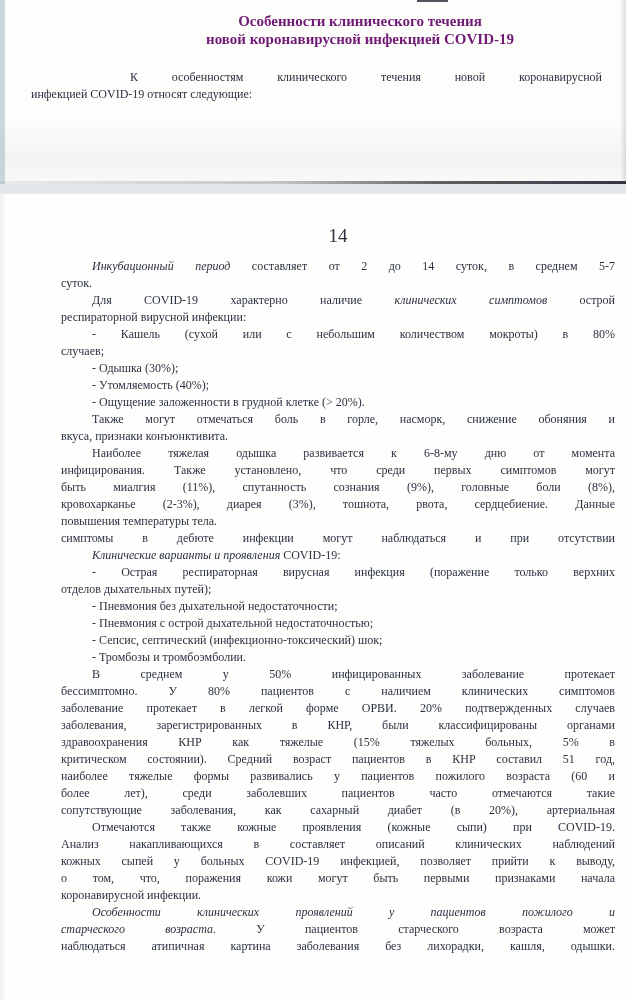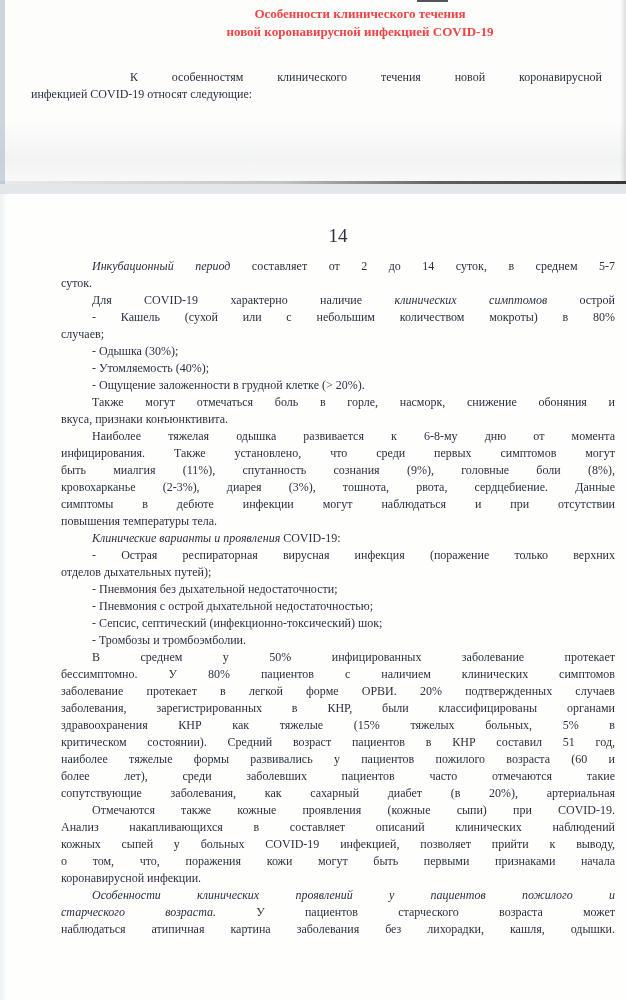--- a/index.html
+++ b/index.html
@@ -47,26 +47,26 @@
       rgba(90,96,102,0.35) 45%,
       rgba(55,60,66,0.80) 70%,
       #33373d 100%);
   }
   #top-artifact {
     position: absolute; left: 417px; top: 0;
     width: 31px; height: 2px;
     background: #51565c;
   }
   #doc-title {
-    position: absolute; left: 94px; right: 0; top: 5px;
+    position: absolute; left: 94px; right: 0; top: 12px;
     text-align: center;
     font-weight: bold;
-    font-size: 13px;
+    font-size: 15px;
     line-height: 18px;
-    color: #ef4444;
+    color: #701a75;
   }
   #p1-lines {
     position: absolute; left: 31px; top: 69px;
     width: 571px;
   }
   
   #page-gap {
     position: absolute; left: 0; top: 184px;
     width: 626px; height: 10px;
     background: #e4e7e9;
@@ -129,33 +129,34 @@
 
   <div id="page-gap"></div>
 
   <div class="page" id="page2">
     <div id="page2-left-edge"></div>
     <div id="page-number">14</div>
     <div id="p2-lines">
         <div class="line j ind"><span class="it">Инкубационный период</span><span> составляет от 2 до 14 суток, в среднем 5-7</span></div>
         <div class="line"><span>суток.</span></div>
         <div class="line j ind"><span>Для COVID-19 характерно наличие </span><span class="it">клинических симптомов</span><span> острой</span></div>
+        <div class="line"><span>респираторной вирусной инфекции:</span></div>
         <div class="line j ind"><span>- Кашель (сухой или с небольшим количеством мокроты) в 80%</span></div>
         <div class="line"><span>случаев;</span></div>
         <div class="line ind"><span>- Одышка (30%);</span></div>
         <div class="line ind"><span>- Утомляемость (40%);</span></div>
         <div class="line ind"><span>- Ощущение заложенности в грудной клетке (&gt; 20%).</span></div>
         <div class="line j ind"><span>Также могут отмечаться боль в горле, насморк, снижение обоняния и</span></div>
         <div class="line"><span>вкуса, признаки конъюнктивита.</span></div>
         <div class="line j ind"><span>Наиболее тяжелая одышка развивается к 6-8-му дню от момента</span></div>
         <div class="line j"><span>инфицирования. Также установлено, что среди первых симптомов могут</span></div>
         <div class="line j"><span>быть миалгия (11%), спутанность сознания (9%), головные боли (8%),</span></div>
         <div class="line j"><span>кровохарканье (2-3%), диарея (3%), тошнота, рвота, сердцебиение. Данные</span></div>
+        <div class="line"><span>повышения температуры тела.</span></div>
         <div class="line j"><span>симптомы в дебюте инфекции могут наблюдаться и при отсутствии</span></div>
-        <div class="line"><span>повышения температуры тела.</span></div>
         <div class="line ind"><span class="it">Клинические варианты и проявления</span><span> COVID-19:</span></div>
         <div class="line j ind"><span>- Острая респираторная вирусная инфекция (поражение только верхних</span></div>
         <div class="line"><span>отделов дыхательных путей);</span></div>
         <div class="line ind"><span>- Пневмония без дыхательной недостаточности;</span></div>
         <div class="line ind"><span>- Пневмония с острой дыхательной недостаточностью;</span></div>
         <div class="line ind"><span>- Сепсис, септический (инфекционно-токсический) шок;</span></div>
         <div class="line ind"><span>- Тромбозы и тромбоэмболии.</span></div>
         <div class="line j ind"><span>В среднем у 50% инфицированных заболевание протекает</span></div>
         <div class="line j"><span>бессимптомно. У 80% пациентов с наличием клинических симптомов</span></div>
         <div class="line j"><span>заболевание протекает в легкой форме ОРВИ. 20% подтвержденных случаев</span></div>

